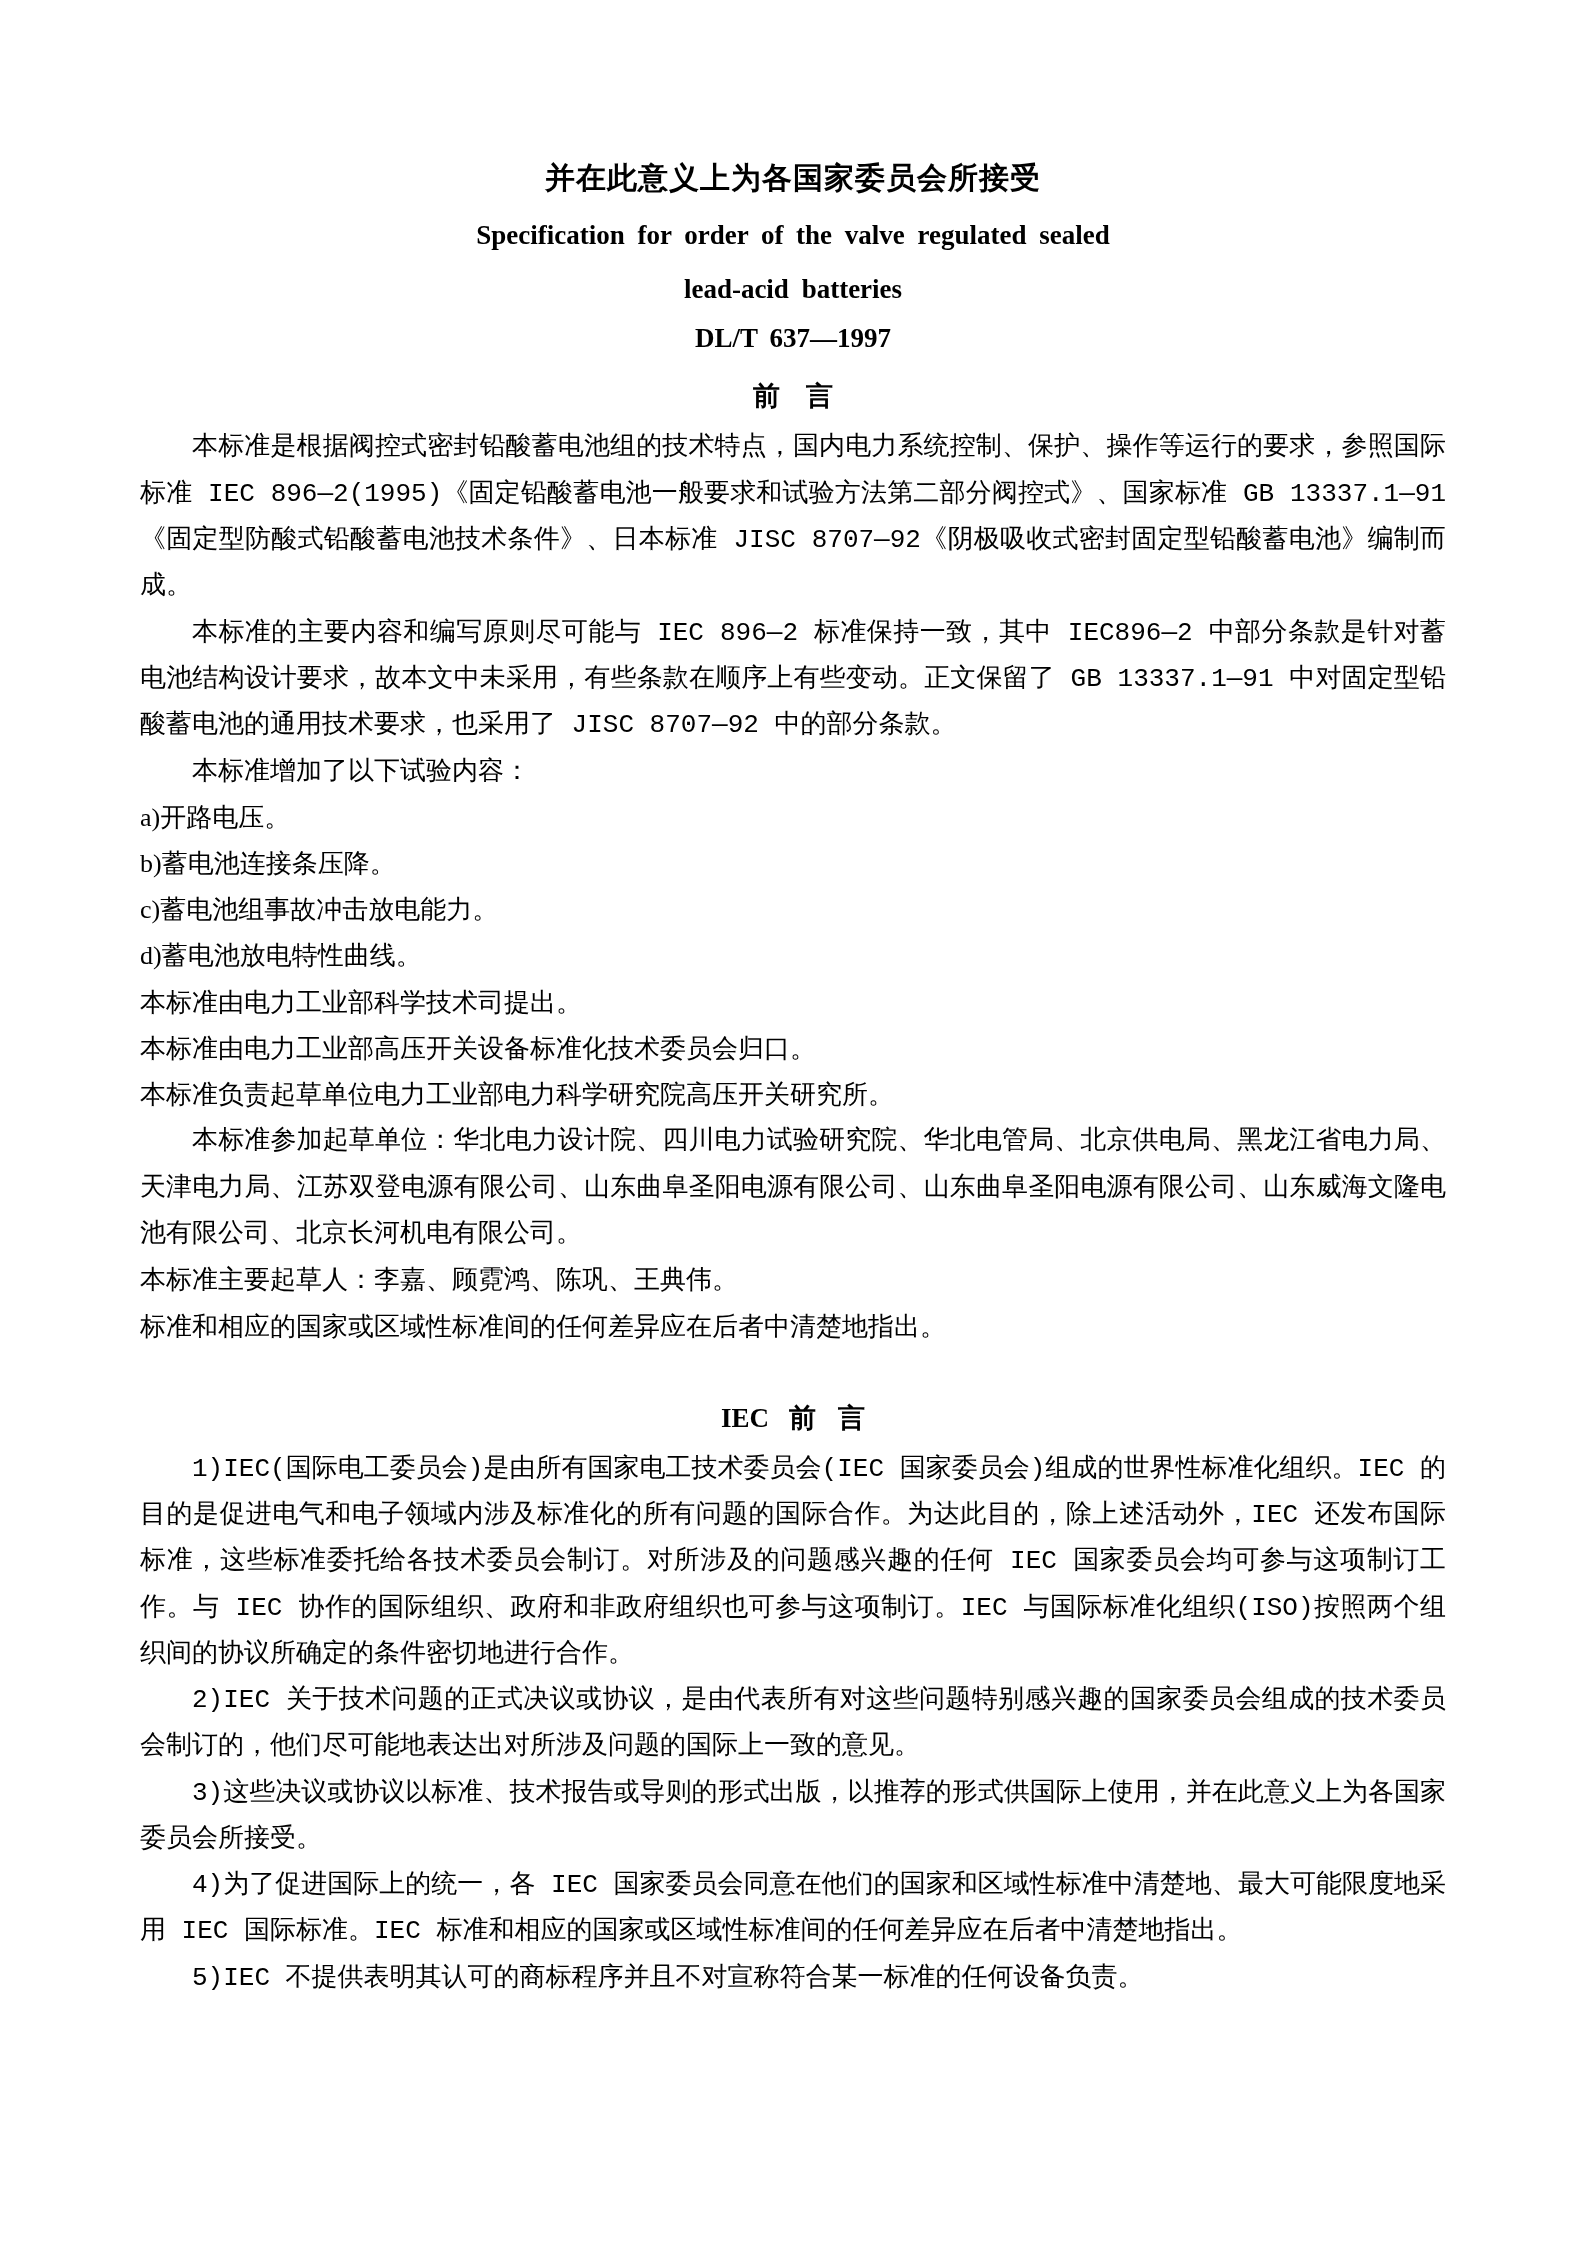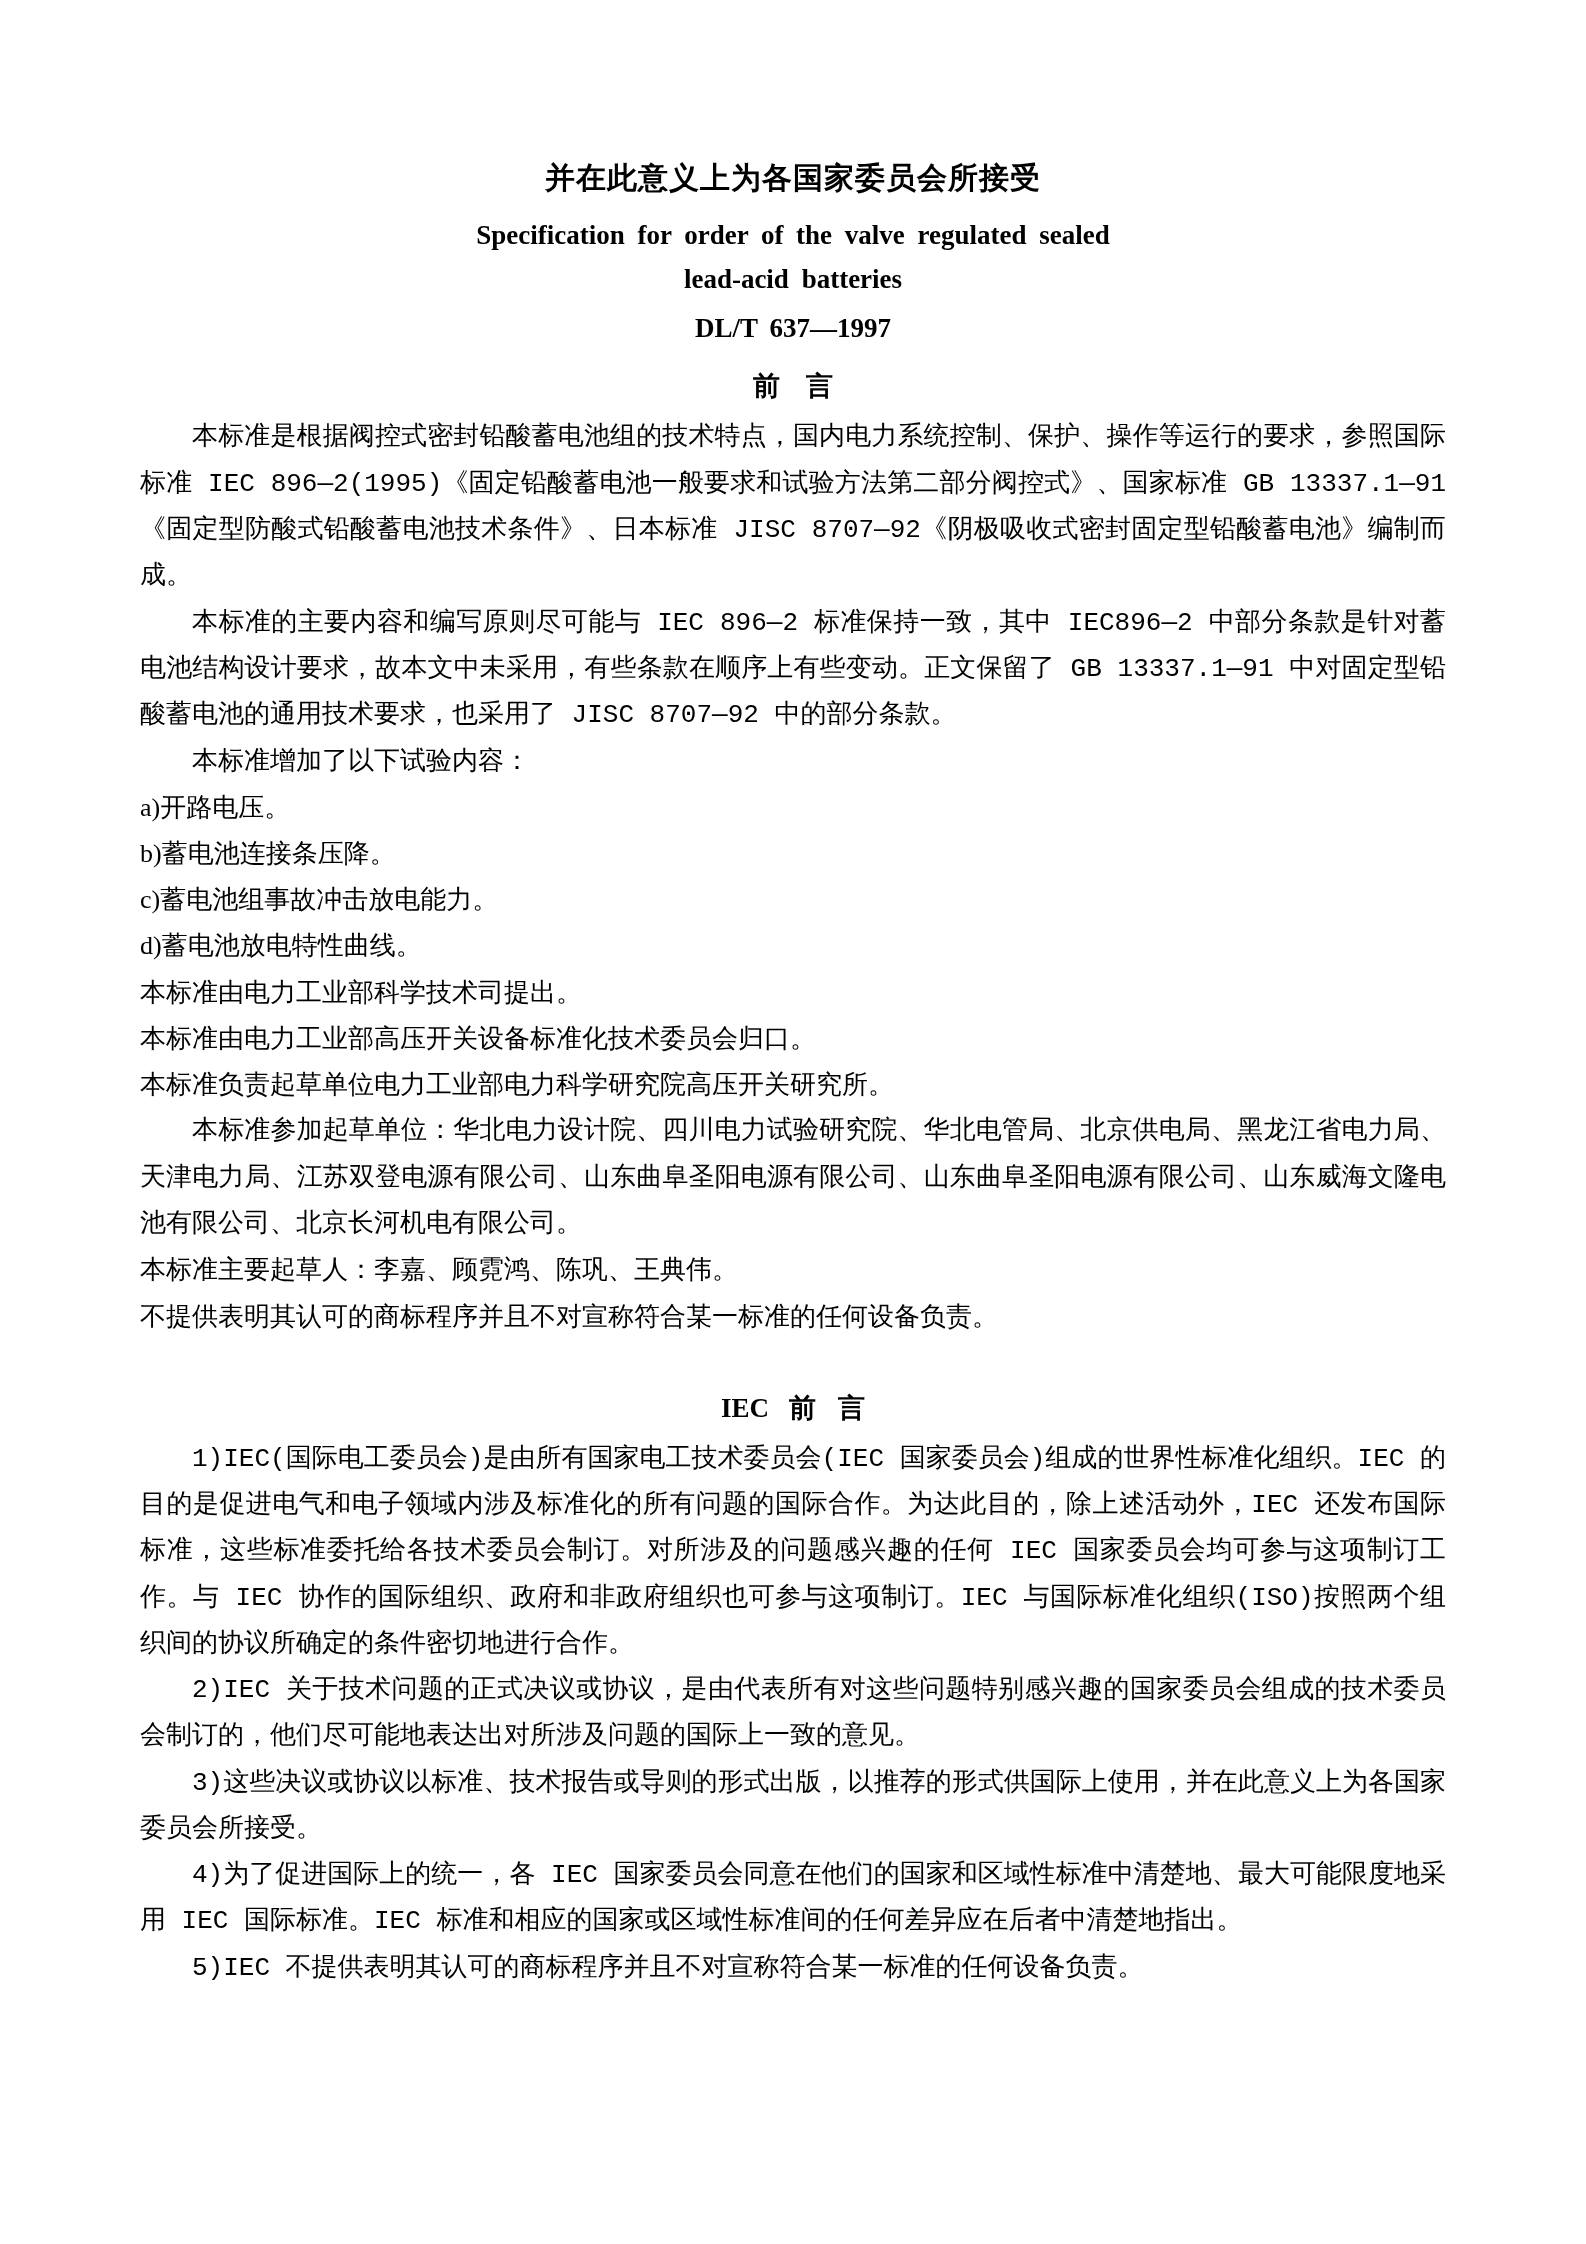--- a/index.html
+++ b/index.html
@@ -30,21 +30,21 @@
     letter-spacing: 1px;
     line-height: 1.5;
     margin: 0 0 14px 0;
   }
   .doc-title-en {
     font-family: "Liberation Serif", "DejaVu Serif", serif;
     font-weight: bold;
     font-size: 27px;
     line-height: 1.62;
     word-spacing: 6px;
-    margin: 0;
+    margin: 10px;
   }
   .doc-number {
     font-family: "Liberation Serif", "DejaVu Serif", serif;
     font-weight: bold;
     font-size: 27px;
     word-spacing: 5px;
     margin: 12px 0 0 0;
   }
 
   
@@ -115,21 +115,21 @@
     <p class="lead-line">本标准增加了以下试验内容：</p>
     <p class="list-item">a)开路电压。</p>
     <p class="list-item">b)蓄电池连接条压降。</p>
     <p class="list-item">c)蓄电池组事故冲击放电能力。</p>
     <p class="list-item">d)蓄电池放电特性曲线。</p>
     <p class="list-item">本标准由电力工业部科学技术司提出。</p>
     <p class="list-item">本标准由电力工业部高压开关设备标准化技术委员会归口。</p>
     <p class="list-item">本标准负责起草单位电力工业部电力科学研究院高压开关研究所。</p>
     <p class="para indent">本标准参加起草单位：华北电力设计院、四川电力试验研究院、华北电管局、北京供电局、黑龙江省电力局、天津电力局、江苏双登电源有限公司、山东曲阜圣阳电源有限公司、山东曲阜圣阳电源有限公司、山东威海文隆电池有限公司、北京长河机电有限公司。</p>
     <p class="list-item">本标准主要起草人：李嘉、顾霓鸿、陈巩、王典伟。</p>
-    <p class="list-item">不提供表明其认可的商标程序并且不对宣称符合某一标准的任何设备负责。</p>
+    <p class="list-item">标准和相应的国家或区域性标准间的任何差异应在后者中清楚地指出。</p>
   </div>
 
   <div class="section-heading-iec">
     <span>IEC</span><span class="sp" style="display:inline-block;width:20px;"></span><span class="cnpart">前</span><span class="sp" style="display:inline-block;width:22px;"></span><span class="cnpart">言</span>
   </div>
 
   <div class="body-text">
     <p class="para indent">1)IEC(国际电工委员会)是由所有国家电工技术委员会(IEC 国家委员会)组成的世界性标准化组织。IEC 的目的是促进电气和电子领域内涉及标准化的所有问题的国际合作。为达此目的，除上述活动外，IEC 还发布国际标准，这些标准委托给各技术委员会制订。对所涉及的问题感兴趣的任何 IEC 国家委员会均可参与这项制订工作。与 IEC 协作的国际组织、政府和非政府组织也可参与这项制订。IEC 与国际标准化组织(ISO)按照两个组织间的协议所确定的条件密切地进行合作。</p>
     <p class="para indent">2)IEC 关于技术问题的正式决议或协议，是由代表所有对这些问题特别感兴趣的国家委员会组成的技术委员会制订的，他们尽可能地表达出对所涉及问题的国际上一致的意见。</p>
     <p class="para indent">3)这些决议或协议以标准、技术报告或导则的形式出版，以推荐的形式供国际上使用，并在此意义上为各国家委员会所接受。</p>

